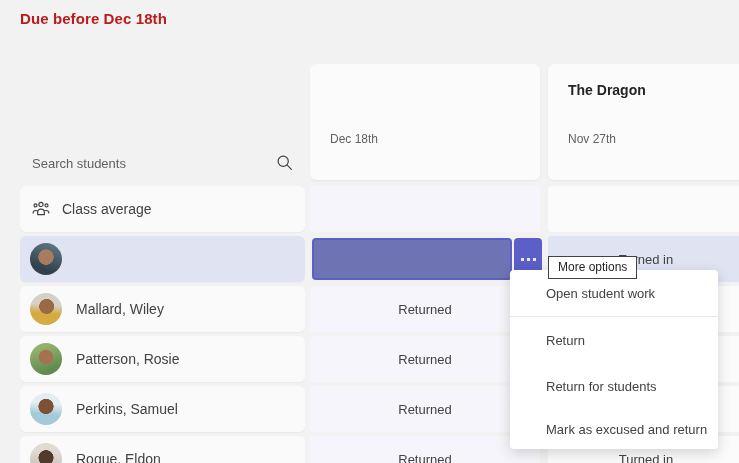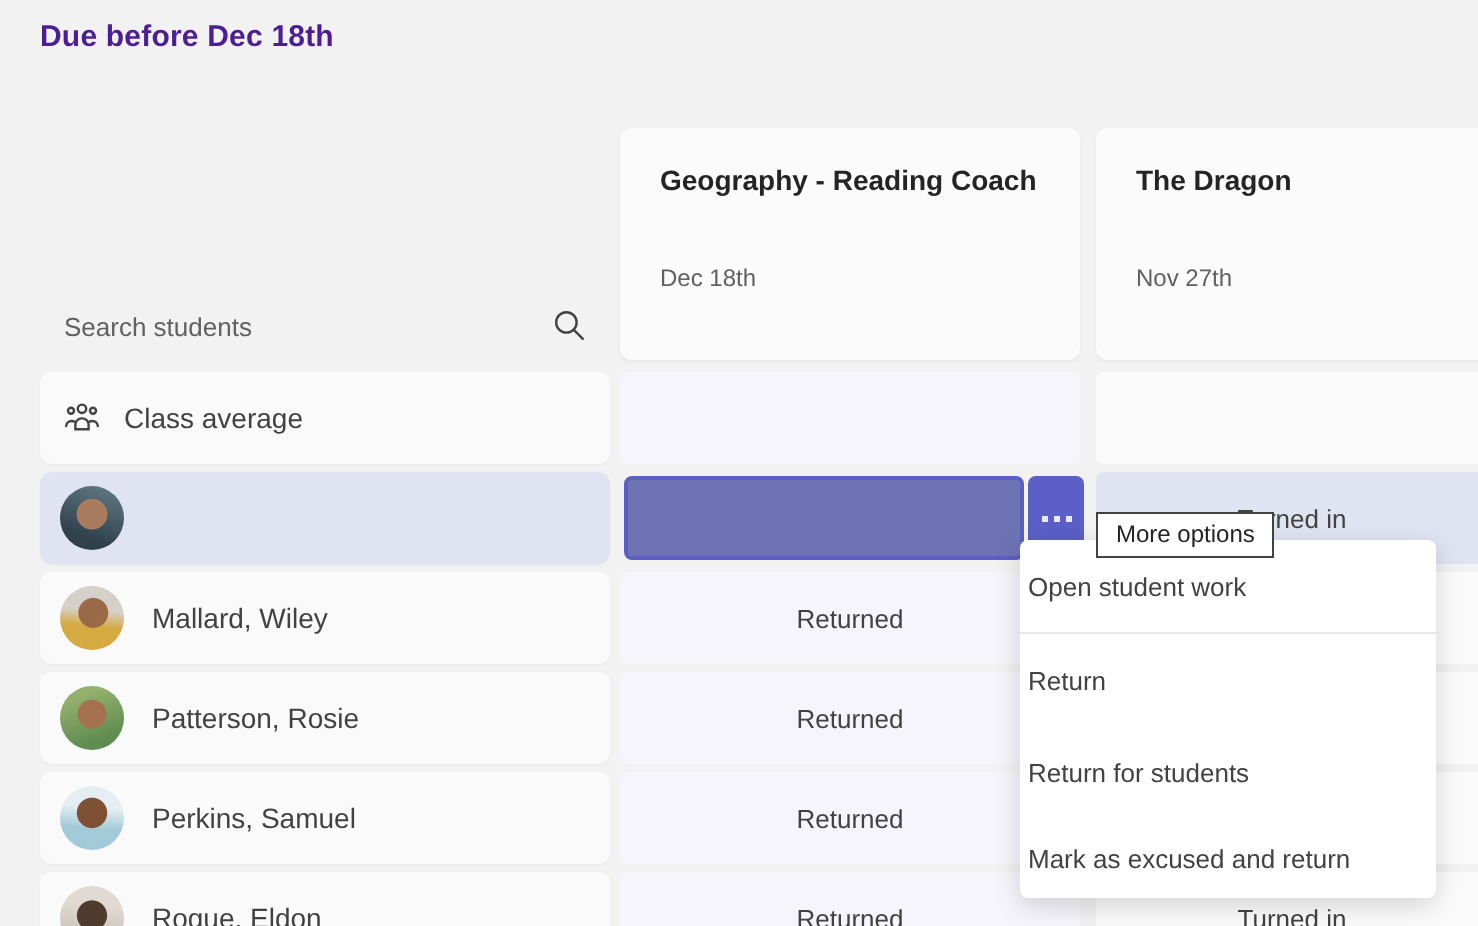--- a/index.html
+++ b/index.html
@@ -3,21 +3,21 @@
 <meta charset="utf-8">
 <style>
   * { margin:0; padding:0; box-sizing:border-box; }
   html,body { background:#e9e9e9; }
   body { font-family:"Liberation Sans", sans-serif; }
 
   .stage { position:relative; width:739px; height:463px; overflow:hidden;
            background:#F2F2F2; color:#424242; }
 
   .page-title { position:absolute; left:20px; top:10px; font-size:15px;
-                font-weight:700; color:#4c1d95; letter-spacing:.1px; }
+                font-weight:700; color:#b91c1c; letter-spacing:.1px; }
 
   
   .hcard { position:absolute; top:64px; height:116px; background:#FBFBFB;
            border-radius:6px; box-shadow:0 1px 2px rgba(0,0,0,.05); }
   #hcard-0 { left:310px; width:230px; }
   #hcard-1 { left:548px; width:196px; }
   .hcard .atitle { position:absolute; left:20px; top:18px; font-size:14px;
                    font-weight:700; color:#242424; white-space:nowrap; }
   .hcard .adate  { position:absolute; left:20px; top:68px; font-size:12px;
                    color:#616161; }
@@ -67,42 +67,41 @@
                 background:#6E73B4; border:2px solid #5B5FC7; border-radius:4px; }
   .more-btn { position:absolute; left:204px; top:2px; width:28px; height:42px;
               background:#5B5FC7; border-radius:4px; display:flex;
               align-items:center; justify-content:center; gap:3px; }
   .more-btn i { width:3px; height:3px; background:#E9E9FB; display:block; }
 
   
   .menu { position:absolute; left:510px; top:270px; width:208px; background:#fff;
           border-radius:4px; box-shadow:0 4px 14px rgba(0,0,0,.16); z-index:20;
           display:flex; flex-direction:column; overflow:hidden; }
-  .menu .item { display:flex; align-items:center; padding-left:4px;
+  .menu .item { display:flex; align-items:center; padding-left:36px;
                 font-size:13px; color:#424242; cursor:default; white-space:nowrap; }
   .menu .h46 { height:46px; } .menu .h40 { height:40px; }
   .menu .divider { height:1px; background:#E8E8E8; flex:none; }
 
   
   .tooltip { position:absolute; left:548px; top:256px; height:23px;
              line-height:21px; padding:0 9px; background:#fff;
              border:1px solid #424242; font-size:12px; color:#242424;
              z-index:30; white-space:nowrap; }
 
   svg { display:block; }
 </style>
 </head>
 <body>
 
 <div class="stage">
 
   <div class="page-title">Due before Dec 18th</div>
 
   <div class="hcard" id="hcard-0">
-    <div class="atitle">Geography - Reading Coach</div>
     <div class="adate">Dec 18th</div>
   </div>
   <div class="hcard" id="hcard-1">
     <div class="atitle">The Dragon</div>
     <div class="adate">Nov 27th</div>
   </div>
 
   <div class="search">
     <input type="text" placeholder="Search students" style="">
     <span class="sicon">

